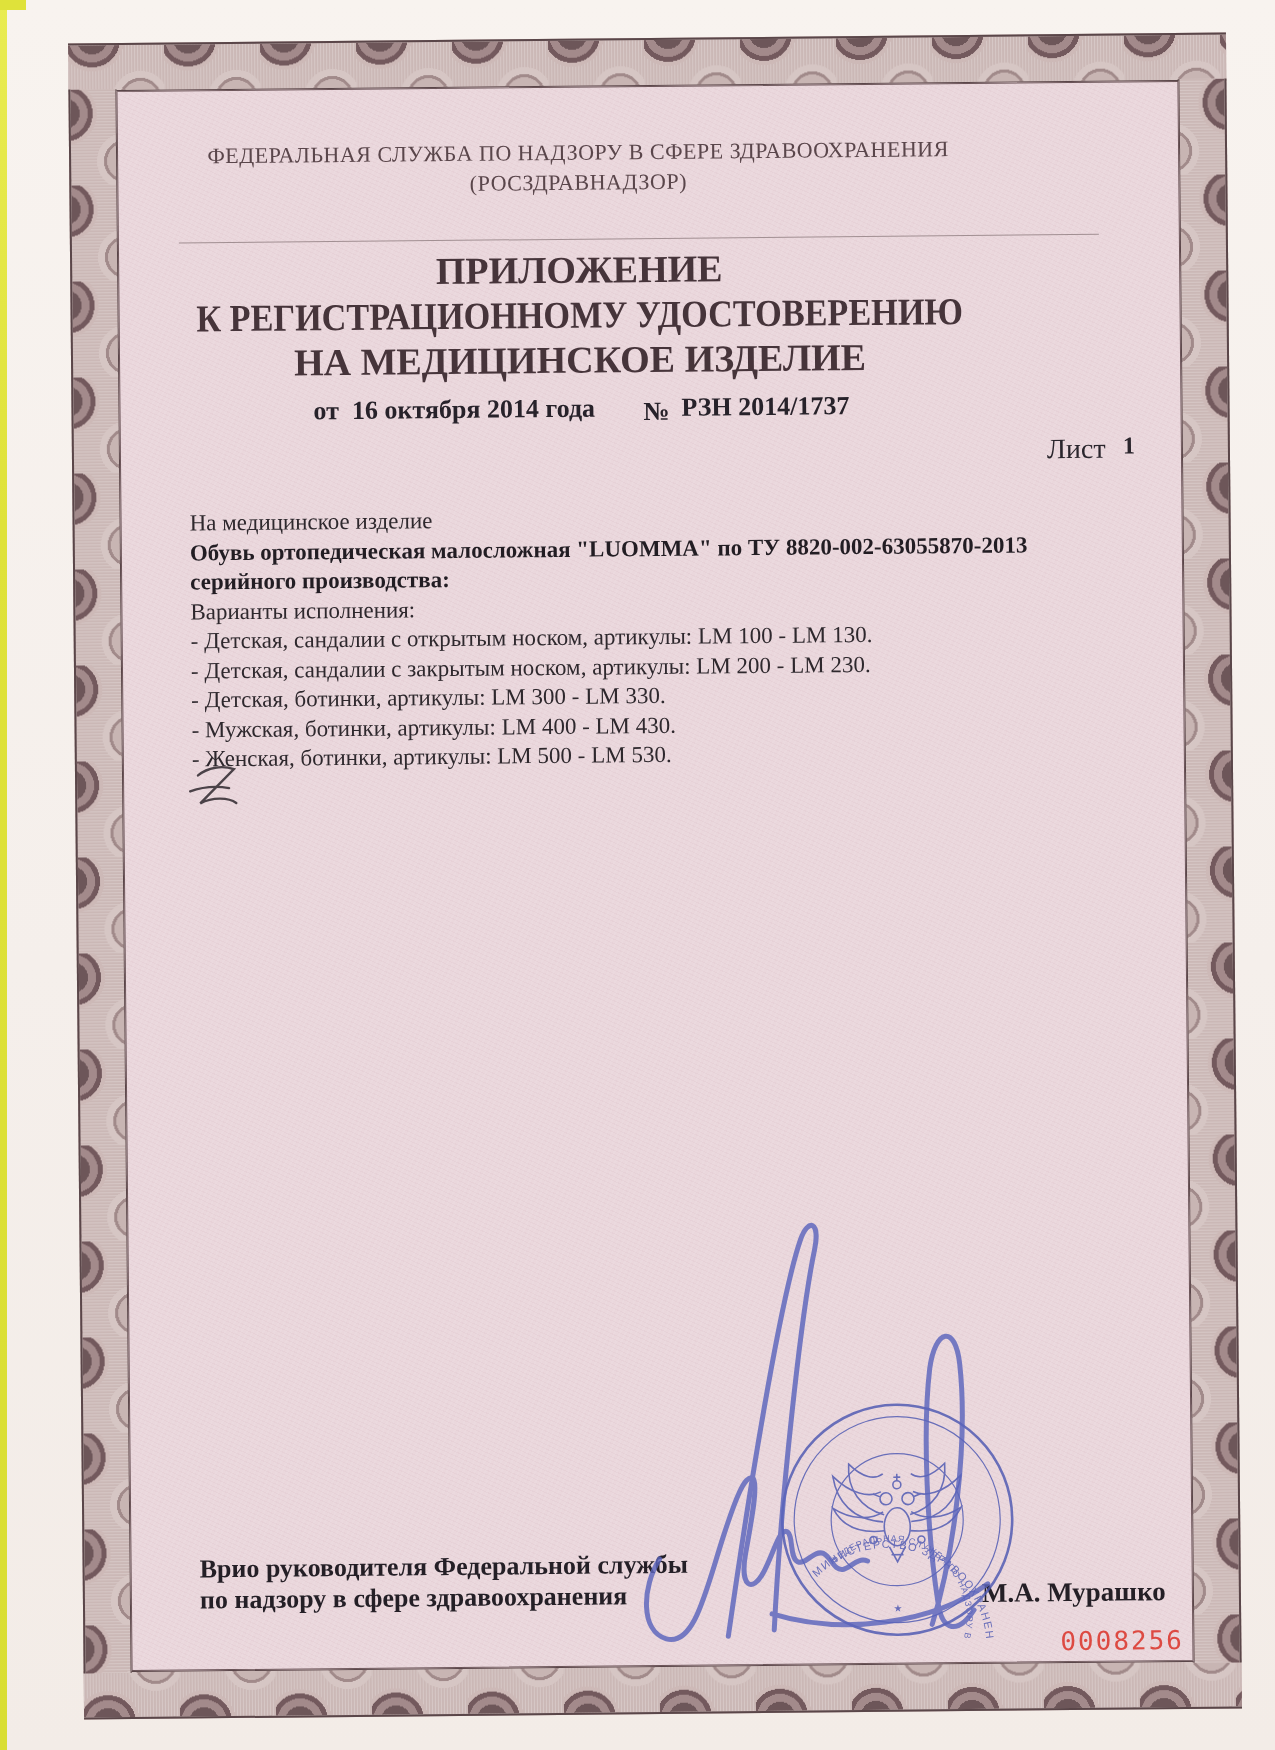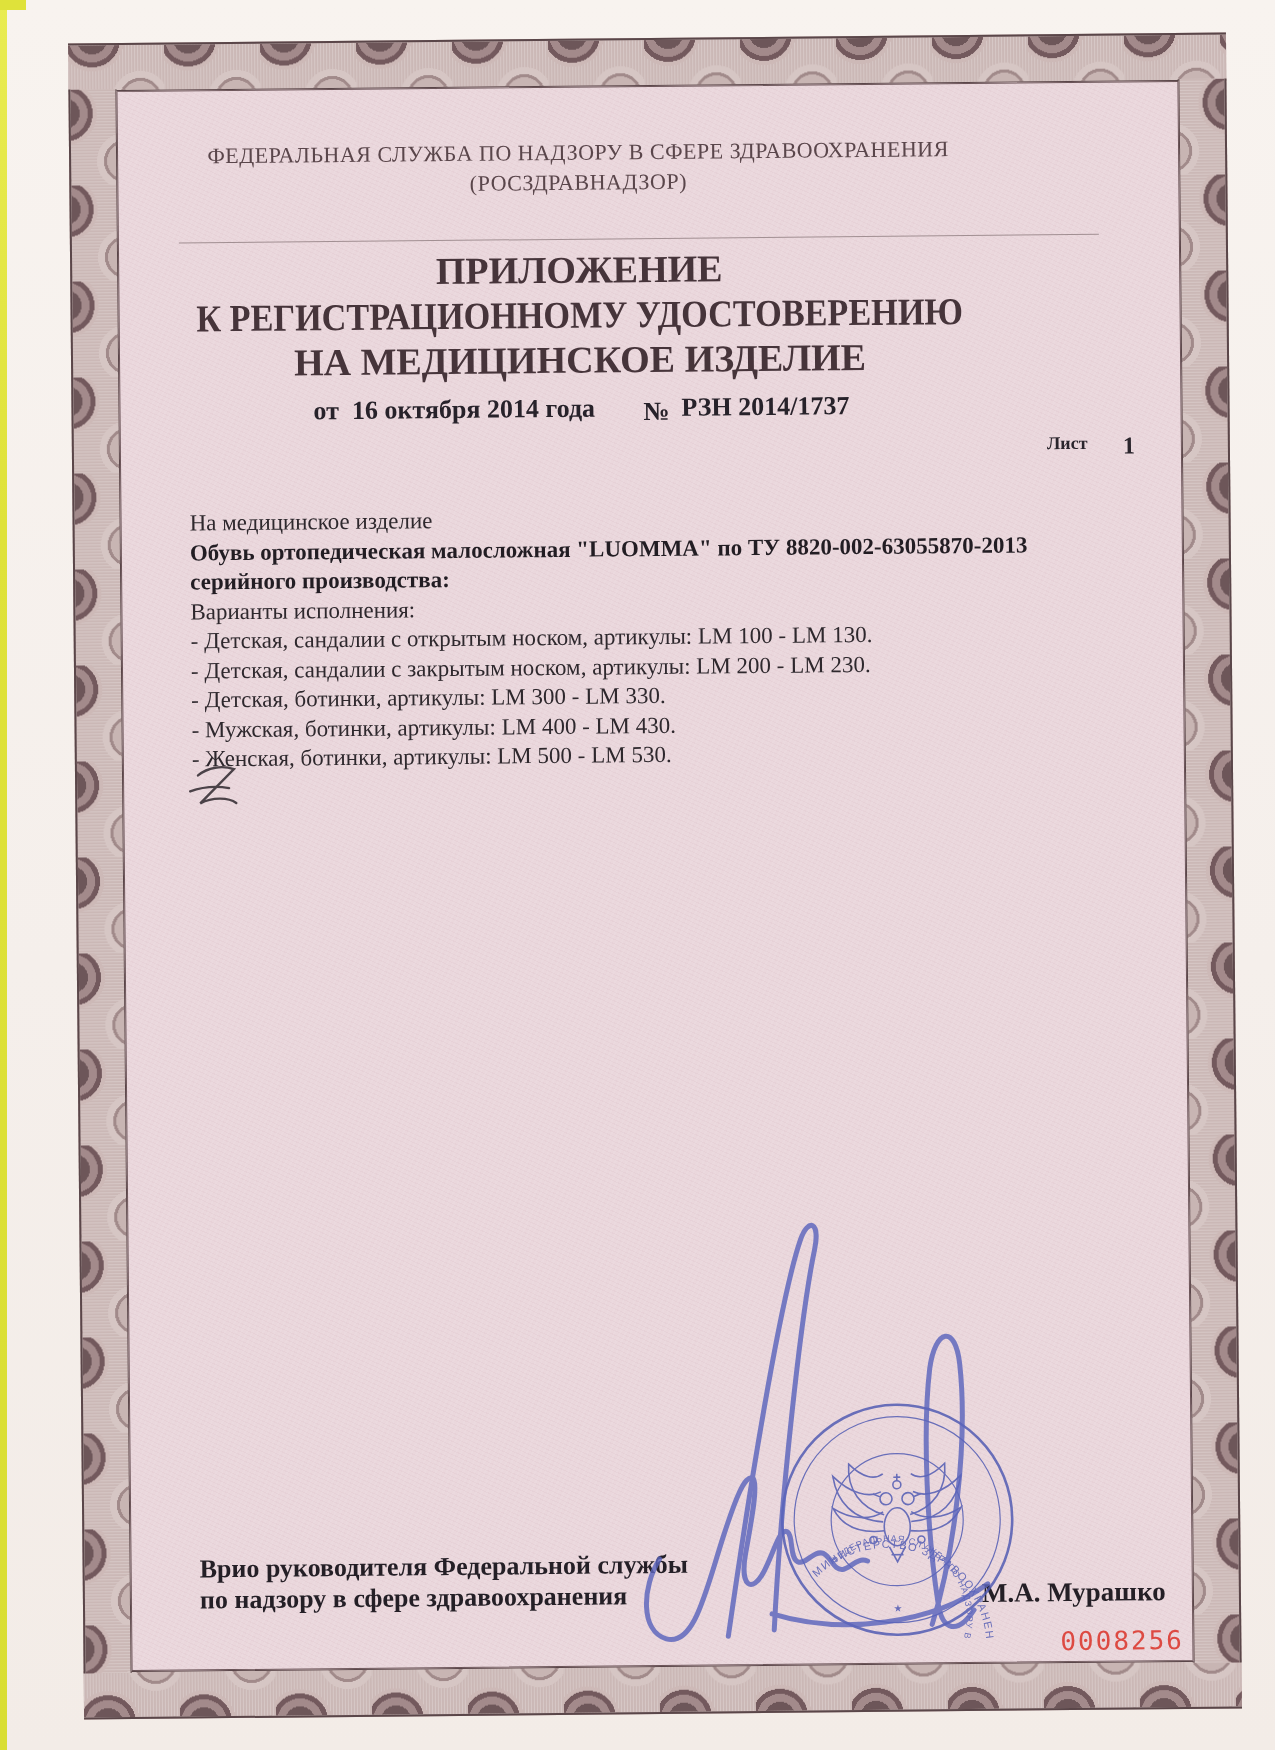--- a/index.html
+++ b/index.html
@@ -45,21 +45,21 @@
   .issuer{top:50px;left:20px;width:880px;font-size:22px;line-height:30px;
           letter-spacing:.5px;color:#5a464b;}
   .sep{top:151px;left:60px;width:920px;border-top:1px solid #a18f92;height:0;}
   .title{top:160px;left:20px;width:880px;font-weight:bold;font-size:38px;
          line-height:45px;color:#46343a;}
   .title .condense{display:block;transform:scaleX(.9);transform-origin:50% 50%;}
   .title span{display:block;}
   .date-text{top:306px;left:193px;font-weight:bold;font-size:26px;color:#27222a;white-space:pre;}
   .num-sign{top:310px;left:523px;font-weight:bold;font-size:26px;color:#27222a;}
   .num-value{top:306px;left:561px;font-weight:bold;font-size:26px;color:#27222a;}
-  .sheet-label{top:350px;left:926px;font-weight:bold;font-size:18px;color:#2a252c;}
+  .sheet-label{top:350px;left:926px;font-weight:normal;font-size:28px;color:#2a252c;}
   .sheet-number{top:350px;left:1002px;font-weight:bold;font-size:24px;color:#2a252c;}
 
   .body-block{top:417px;left:68px;width:950px;font-size:23px;line-height:29.5px;color:#2e282d;}
   .body-block .b{font-weight:bold;color:#221d23;}
 
   .sig-pos{top:1462px;left:68px;font-weight:bold;font-size:26px;line-height:31px;color:#241f26;}
   .sig-name{top:1494px;left:850px;font-weight:bold;font-size:27px;color:#241f26;}
   .serial{top:1543px;left:928px;font-family:"DejaVu Sans Mono",monospace;
           font-size:26px;letter-spacing:2px;color:#dd4a42;}
 

